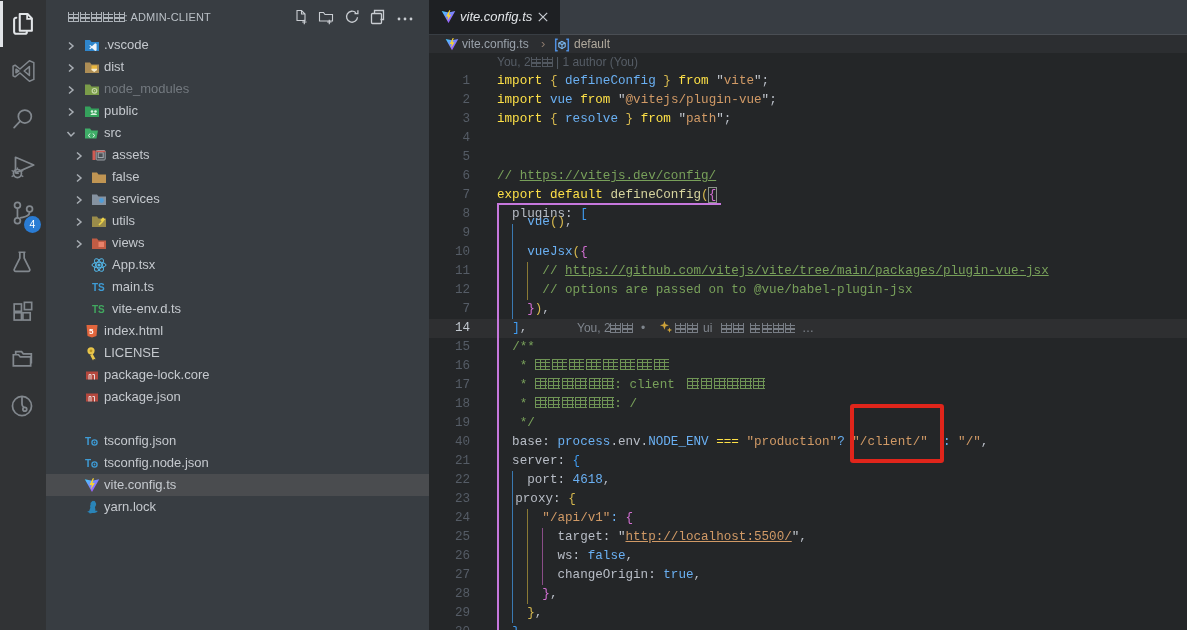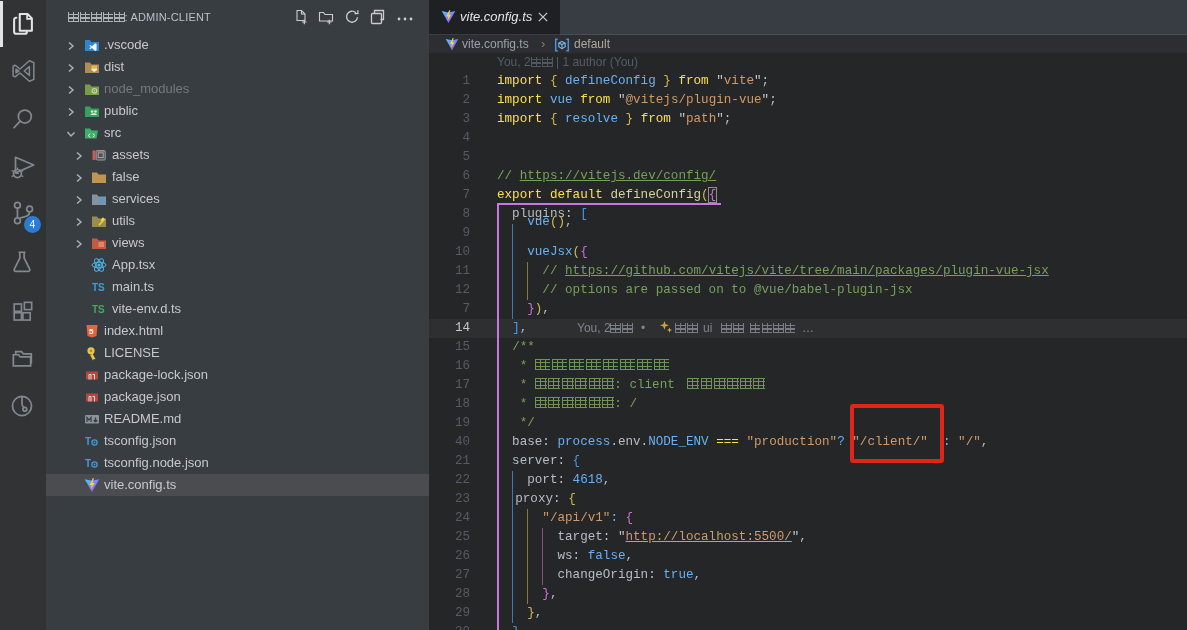--- a/index.html
+++ b/index.html
@@ -206,35 +206,28 @@
             <circle cx="7" cy="5.8" r="1.4" fill="#b89223"></circle>
             <path d="M8.6 8.8l3 5.4-1.8-.3-.8 1.6-2.8-5.2z" fill="#e8c54a"></path>
           </svg></span>
         <span class="lbl" style="left:58px">LICENSE</span>
       </div>
       <div class="row" style="top:364px">
         <span class="tico" style="left:38px"><svg width="16" height="16" viewBox="0 0 16 16">
             <rect x="2" y="4.5" width="12" height="8" fill="#b5483e"></rect>
             <path d="M5 12.5v-5h2v5M8.5 7.5h2v5" stroke="#e8d8d6" stroke-width="1" fill="none"></path>
           </svg></span>
-        <span class="lbl" style="left:58px">package-lock.json</span>
+        <span class="lbl" style="left:58px">package-lock.core</span>
       </div>
       <div class="row" style="top:386px">
         <span class="tico" style="left:38px"><svg width="16" height="16" viewBox="0 0 16 16">
             <rect x="2" y="4.5" width="12" height="8" fill="#b5483e"></rect>
             <path d="M5 12.5v-5h2v5M8.5 7.5h2v5" stroke="#e8d8d6" stroke-width="1" fill="none"></path>
           </svg></span>
         <span class="lbl" style="left:58px">package.json</span>
-      </div>
-      <div class="row" style="top:408px">
-        <span class="tico" style="left:38px"><svg width="16" height="16" viewBox="0 0 16 16">
-            <rect x="1" y="4" width="14" height="8.5" rx="1" fill="#8a929c"></rect>
-            <path d="M3 11V6.5l2 2.5 2-2.5V11M11.5 6.5V11m0 0l-1.8-2m1.8 2l1.8-2" stroke="#383d42" stroke-width="1.2" fill="none"></path>
-          </svg></span>
-        <span class="lbl" style="left:58px">README.md</span>
       </div>
       <div class="row" style="top:430px">
         <span class="tico" style="left:38px"><svg width="16" height="16" viewBox="0 0 16 16">
             <text x="1" y="12" font-family="Liberation Sans" font-weight="bold" font-size="10" fill="#3e9cd6">T</text>
             <circle cx="10.5" cy="9.5" r="2.6" fill="none" stroke="#3e9cd6" stroke-width="1.3"></circle>
             <circle cx="10.5" cy="9.5" r="0.9" fill="#3e9cd6"></circle>
           </svg></span>
         <span class="lbl" style="left:58px">tsconfig.json</span>
       </div>
       <div class="row" style="top:452px">
@@ -250,20 +243,26 @@
             <defs>
               <linearGradient id="vg" x1="0" y1="0" x2="1" y2="1">
                 <stop offset="0" stop-color="#41d1ff"></stop>
                 <stop offset="1" stop-color="#bd34fe"></stop>
               </linearGradient>
             </defs>
             <path d="M0.8 2.2 8 15 15.2 2.2 8 3.7z" fill="url(#vg)"></path>
             <path d="M8.8 1.2 5.5 7.9h2.2l-0.8 4.6 3.9-6.4H8.4l1.6-4.9z" fill="#f7d336"></path>
           </svg></span>
         <span class="lbl" style="left:58px">vite.config.ts</span>
+      </div>
+      <div class="row" style="top:496px">
+        <span class="tico" style="left:38px"><svg width="16" height="16" viewBox="0 0 16 16">
+            <path d="M8.2 2.2c.5-.8 1.4-.7 1.7 0 .6-.3 1.2 0 1.3.7 0 0 1.4 1.2.8 3.2-.3 1.2-1.2 1.9-1 2.7.3 1 .6 1.9.2 3 .9.1 1.9-.2 2.3.3.3.5-.6 1-1.5 1.3-.9.4-2.3.6-3.3.6-1.1.1-1.3.4-2.4.4-.9 0-1.3-.4-1.1-.9-1 .1-1.9-.2-1.6-.9.2-.6 1.4-.4 1.8-1.2.3-.7.4-1.6 1-2.6-.5-1.2-.3-2.3.1-3.1.3-.7-.2-1.2.2-1.9.3-.6.7-.5.9-.9.2-.3.2-.6.6-.7z" fill="#2a84b8"></path>
+          </svg></span>
+        <span class="lbl" style="left:58px">yarn.lock</span>
       </div>
     </div>
   <div id="act">
       <div class="abs" id="actbar"></div>
       <div class="ic on" style="top:11px;left:10px;width:26px;height:26px"><svg width="26" height="26" viewBox="0 0 24 24">
           <path d="M9 2.8h7.2l4 4v11.4h-11.2z" stroke-linejoin="round" stroke-width="1.9"></path>
           <path d="M15.8 2.8v4.4h4.4" stroke-width="1.6"></path>
           <path d="M5.8 6.2 A1.8 1.8 0 0 0 3.8 8v11.2a1.8 1.8 0 0 0 1.8 1.8h8.2a1.8 1.8 0 0 0 1.8-1.6" stroke-linecap="round" stroke-width="1.9"></path>
         </svg></div>
       <div class="ic" style="top:57px;left:9px;width:28px;height:28px"><svg width="28" height="28" viewBox="0 0 24 24">

